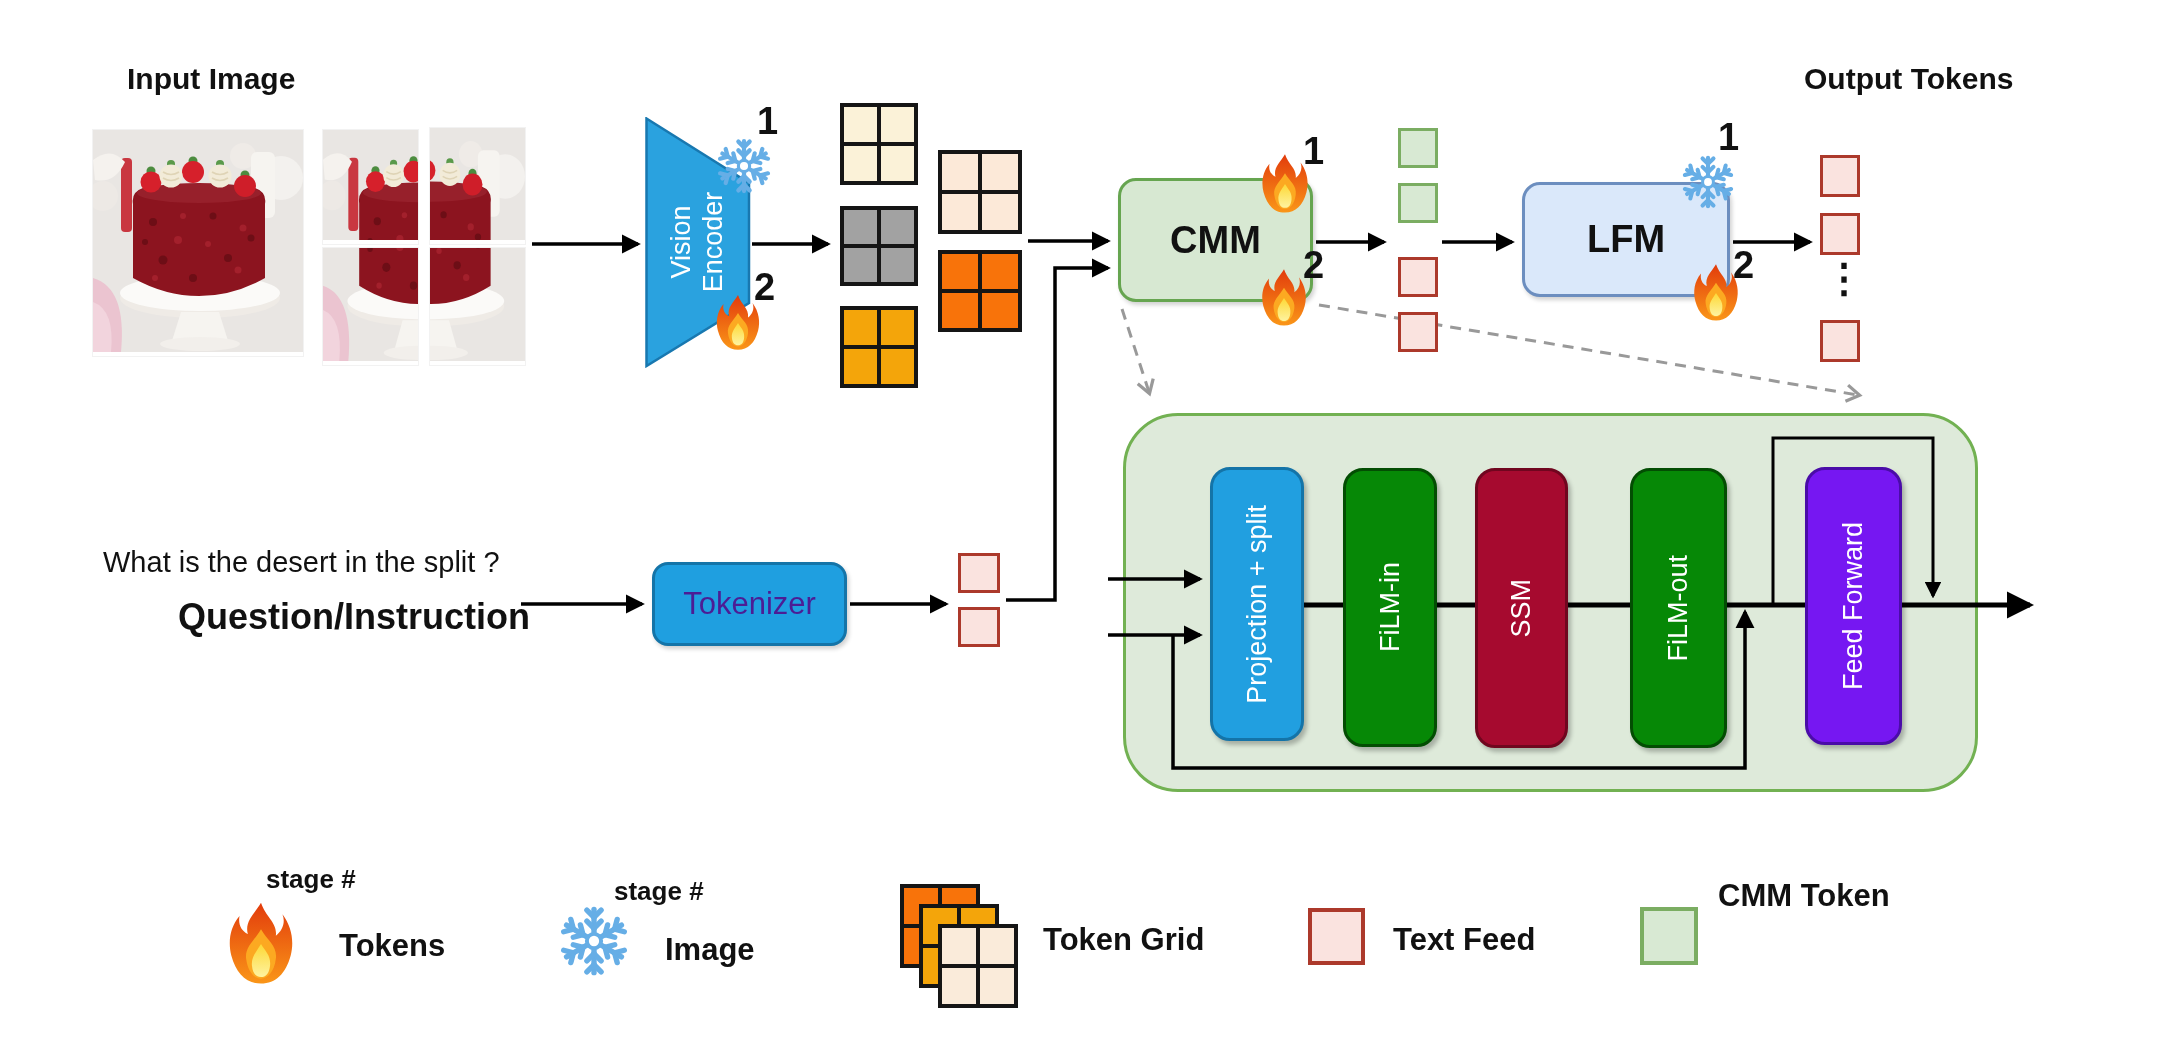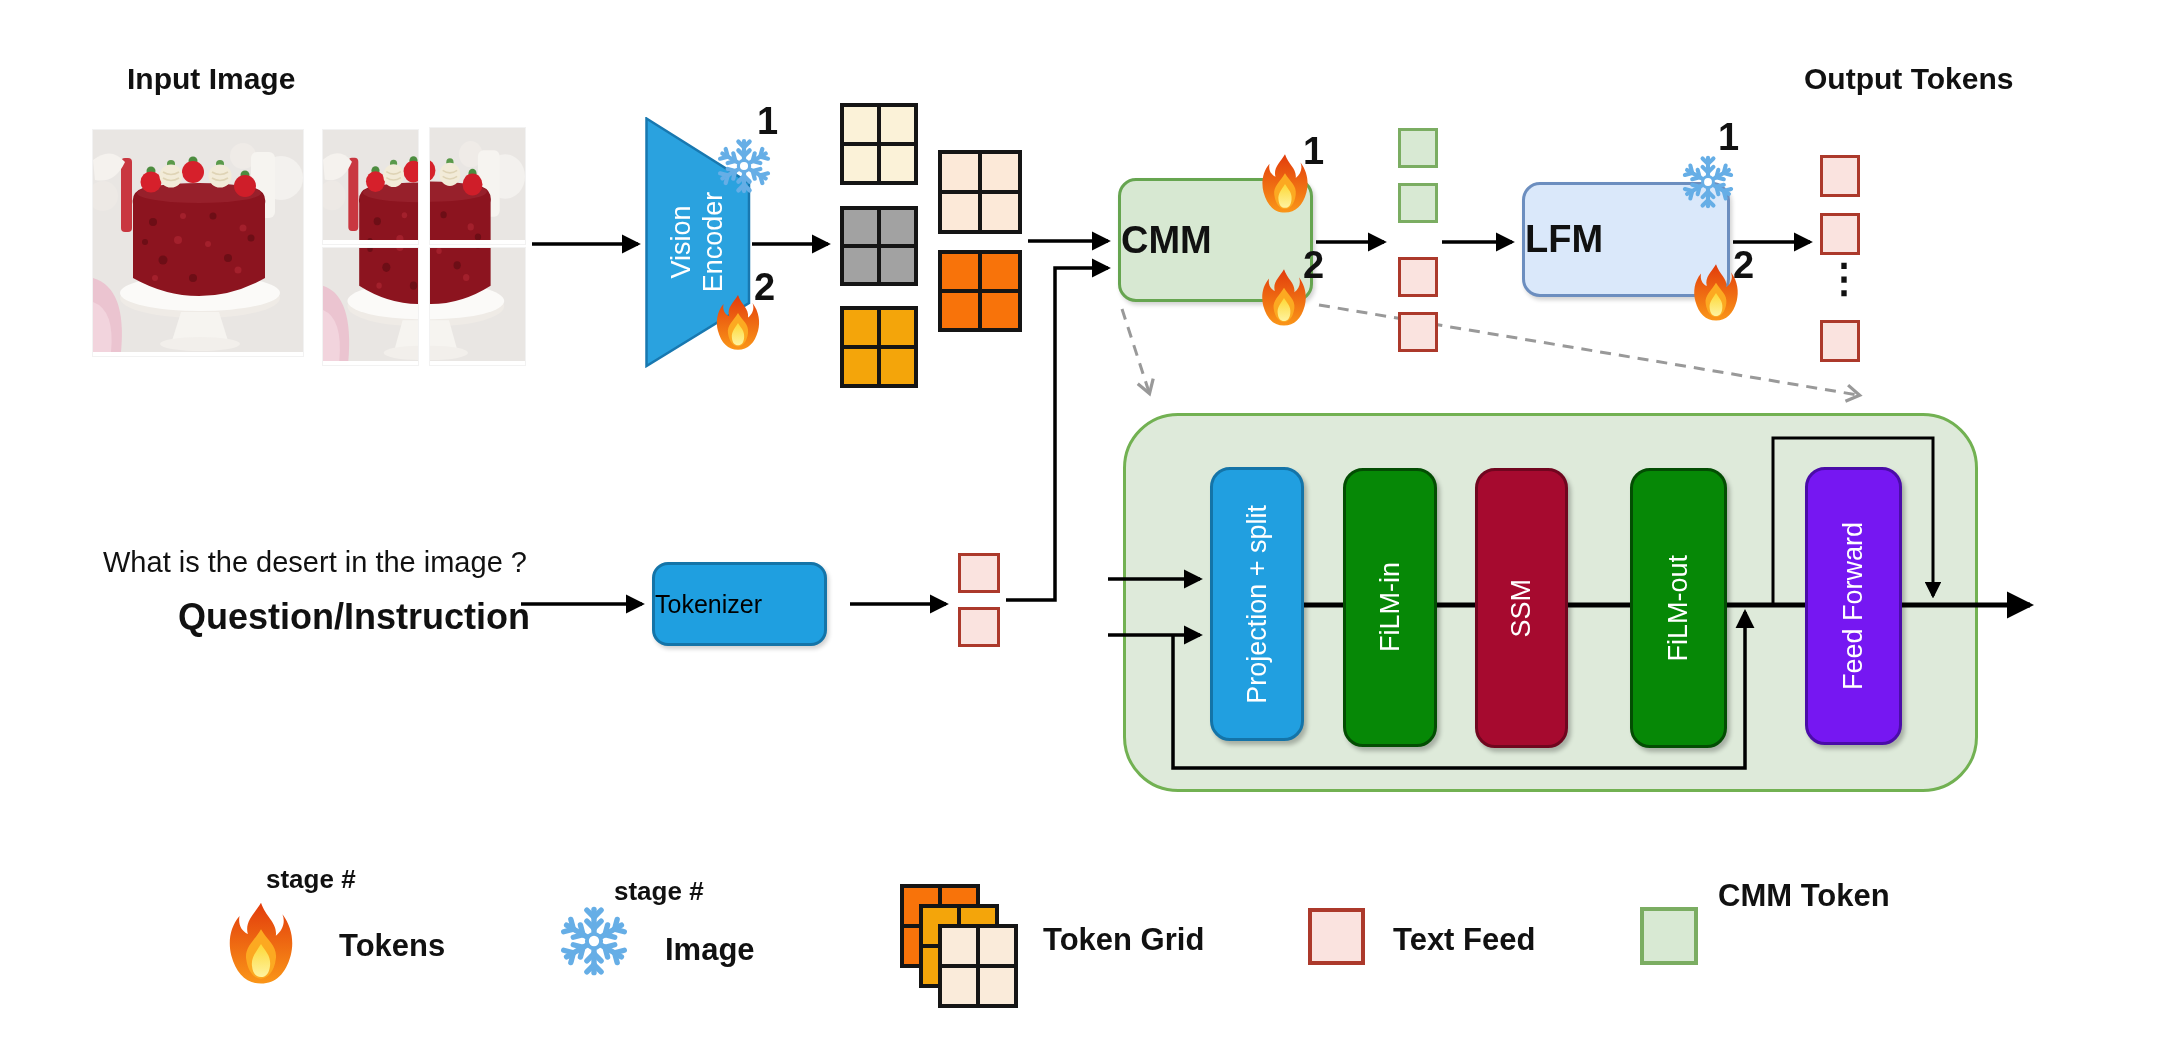--- a/index.html
+++ b/index.html
@@ -7,28 +7,28 @@
          font-family:"Liberation Sans", sans-serif;color:#111;}
   .abs{position:absolute;}
   .z2{z-index:2;}
   #wires{position:absolute;left:0;top:0;z-index:1;}
   #cmm-panel{position:absolute;z-index:0;left:1123px;top:413px;width:855px;height:379px;
              background:#DEEADA;border:3px solid #72B152;border-radius:55px;box-sizing:border-box;}
   .title{font-weight:bold;font-size:30px;white-space:nowrap;}
   .qtext{font-size:29px;white-space:nowrap;}
   .qlabel{font-size:36px;font-weight:bold;white-space:nowrap;}
   .stageno{font-size:38px;font-weight:bold;z-index:3;}
-  .rbox{display:flex;align-items:center;box-sizing:border-box;z-index:2;
+  .rbox{display:flex;align-items:center;justify-content:center;box-sizing:border-box;z-index:2;
         box-shadow:2px 3px 4px rgba(0,0,0,.18);}
   .cmmbox{left:1118px;top:178px;width:195px;height:124px;background:#D7E8D2;border:3px solid #66A550;
           border-radius:18px;font-size:38px;font-weight:bold;}
   .lfmbox{left:1522px;top:182px;width:208px;height:115px;background:#DAE8FA;border:3px solid #6C8EBF;
           border-radius:18px;font-size:38px;font-weight:bold;}
-  .tokbox{left:652px;top:562px;width:175px;height:84px;background:#1F9FE0;border:3px solid #1474A8;
-          border-radius:16px;font-size:25px;color:#000000;}
+  .tokbox{left:652px;top:562px;width:195px;height:84px;background:#1F9FE0;border:3px solid #1474A8;
+          border-radius:16px;font-size:31px;color:#4c1d95;}
   .pill{border-radius:20px;display:flex;align-items:center;justify-content:center;box-sizing:border-box;
         z-index:2;box-shadow:3px 4px 4px rgba(0,0,0,.25);}
   .vlabel{writing-mode:vertical-rl;transform:rotate(180deg);color:#fff;font-size:27px;white-space:nowrap;}
   .enc-label{z-index:3;left:637px;top:197px;width:120px;height:90px;display:flex;align-items:center;
              justify-content:center;text-align:center;color:#fff;font-size:27px;line-height:1.2;
              transform:rotate(-90deg);}
   .tok{position:absolute;box-sizing:border-box;z-index:2;}
   .tok.green{background:#D8E9D3;border:3px solid #7BAD62;}
   .tok.pink{background:#FAE3DF;border:3px solid #AC392B;}
   .tg{position:absolute;display:grid;grid-template-columns:1fr 1fr;grid-template-rows:1fr 1fr;gap:4px;
@@ -265,21 +265,21 @@
   <svg class="abs" style="left:1693px;top:263px;z-index:3;" width="46" height="60" viewBox="0 0 40 52">
       <use href="#fireSym"></use>
     </svg>
   <div class="abs stageno" style="left:1733px;top:244px;">2</div>
 
   <div class="tok pink" style="left:1820px;top:155px;width:40px;height:42px;"></div>
   <div class="tok pink" style="left:1820px;top:213px;width:40px;height:42px;"></div>
   <div class="abs dots" style="left:1824px;top:258px;width:34px;text-align:center;">⋮</div>
   <div class="tok pink" style="left:1820px;top:320px;width:40px;height:42px;"></div>
 
-  <div class="abs qtext z2" style="left:103px;top:546px;">What is the desert in the image ?</div>
+  <div class="abs qtext z2" style="left:103px;top:546px;">What is the desert in the split ?</div>
   <div class="abs qlabel z2" style="left:178px;top:596px;">Question/Instruction</div>
   <div class="abs rbox tokbox">
     <span>Tokenizer</span>
   </div>
   <div class="tok pink" style="left:958px;top:553px;width:42px;height:40px;"></div>
   <div class="tok pink" style="left:958px;top:607px;width:42px;height:40px;"></div>
 
   <div class="abs pill" style="left:1210px;top:467px;width:94px;height:274px;background:#219FE0;border:3px solid #1474A8;">
     <span class="vlabel">Projection + split</span>
   </div>

